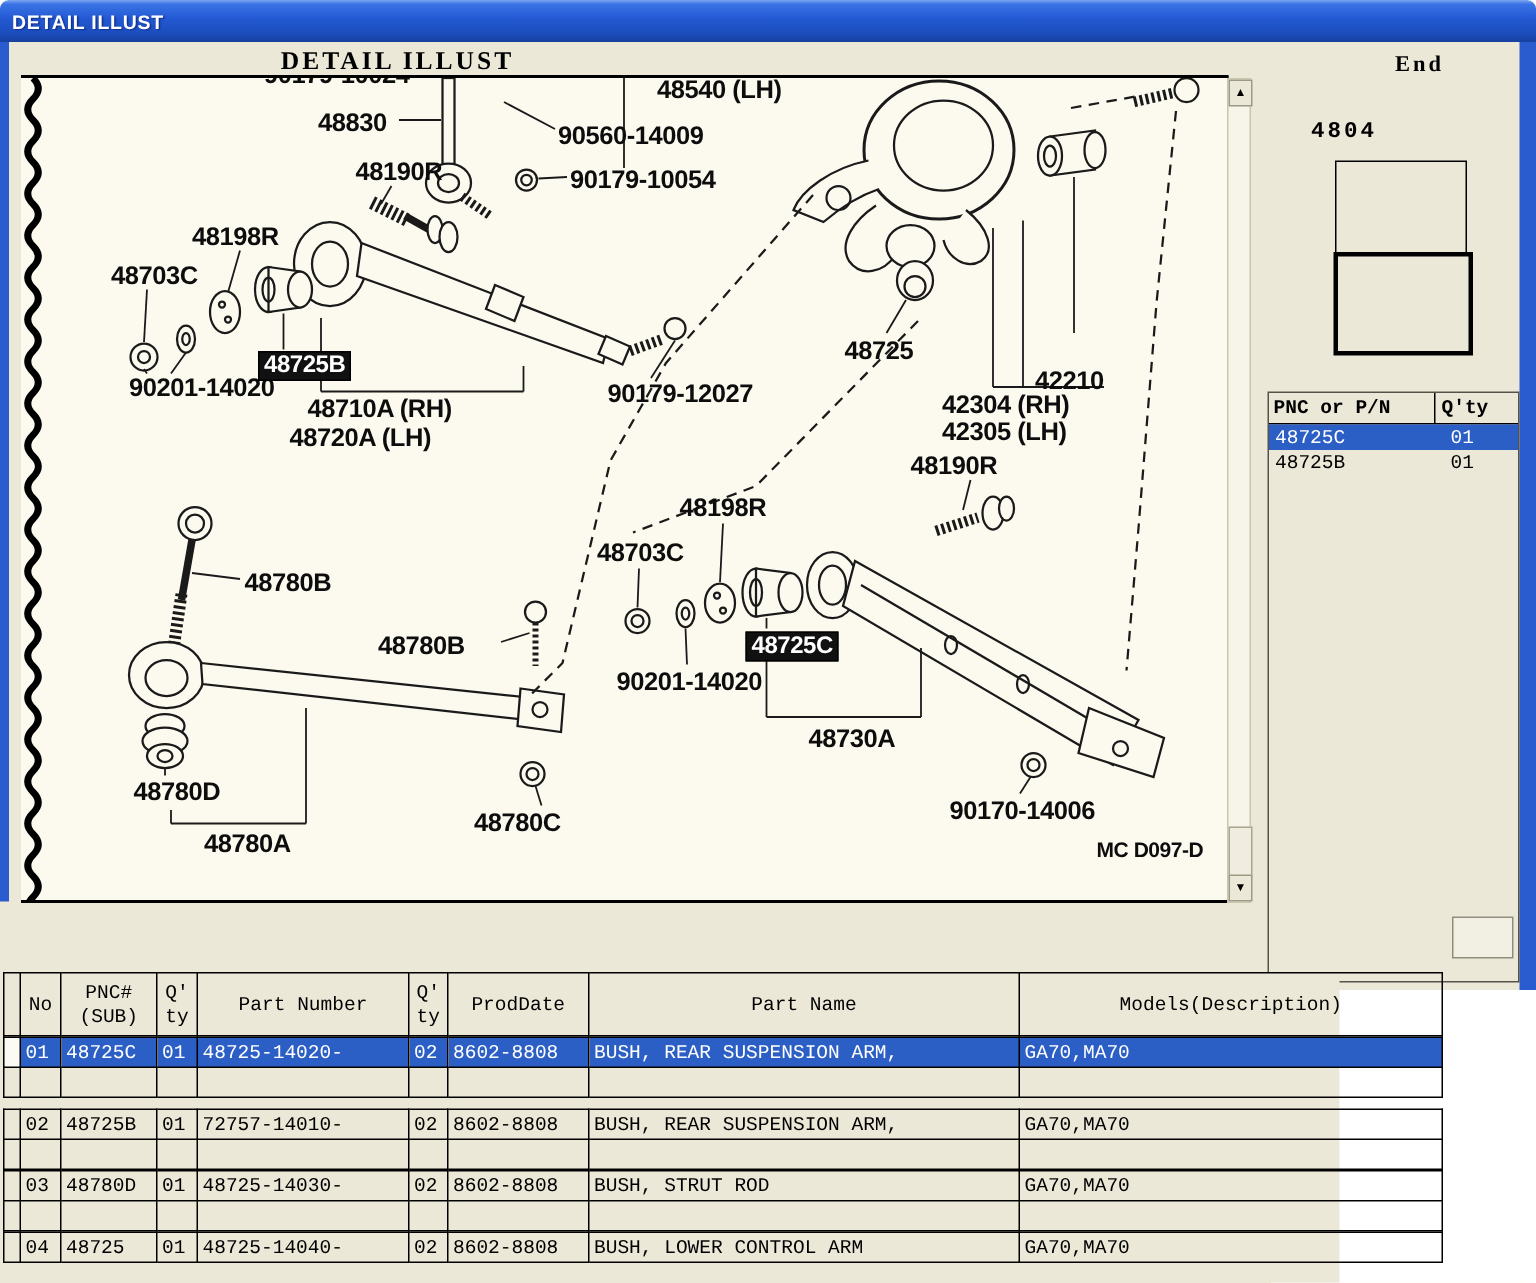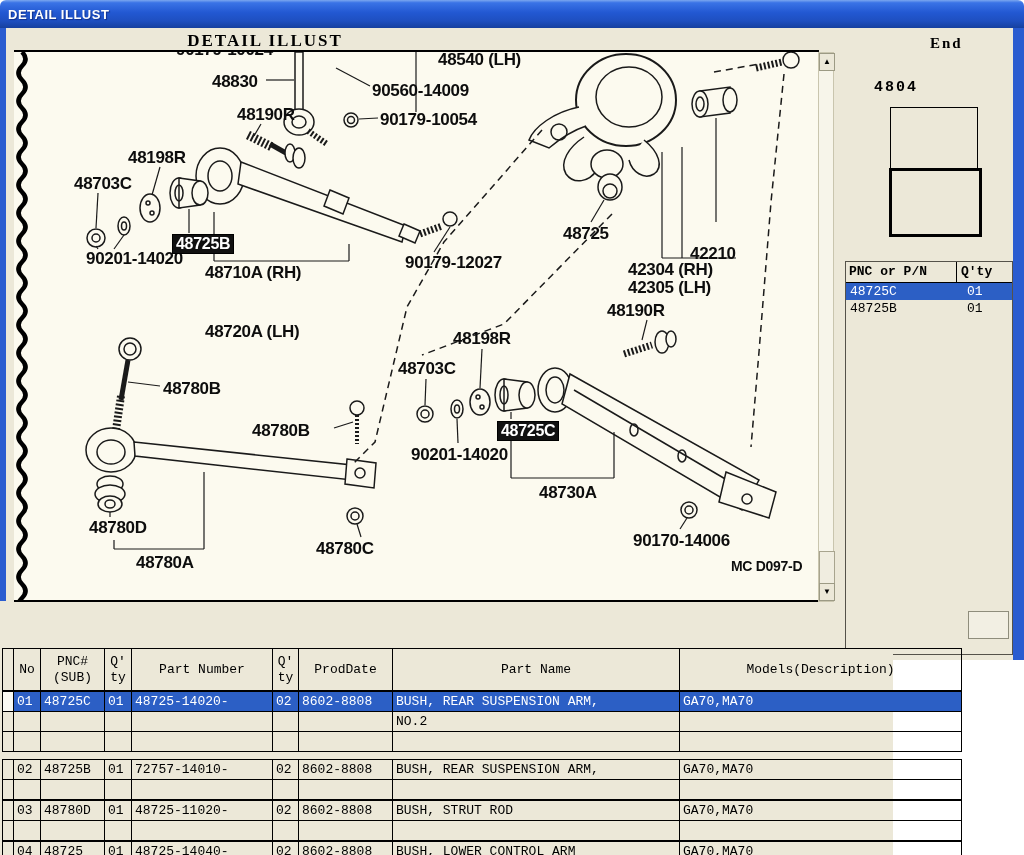--- a/index.html
+++ b/index.html
@@ -228,21 +228,21 @@
       <div class="dlabel" style="left: 198px; top: 20px;">48830</div>
       <div class="dlabel" style="left: 358px; top: 29px;">90560-14009</div>
       <div class="dlabel" style="left: 424px; top: -2px;">48540 (LH)</div>
       <div class="dlabel" style="left: 366px; top: 58px;">90179-10054</div>
       <div class="dlabel" style="left: 223px; top: 53px;">48190R</div>
       <div class="dlabel" style="left: 114px; top: 96px;">48198R</div>
       <div class="dlabel" style="left: 60px; top: 122px;">48703C</div>
       <div class="dlabel" style="left: 72px; top: 197px;">90201-14020</div>
       <div class="dlabel boxed" style="left: 158px; top: 182px;">48725B</div>
       <div class="dlabel" style="left: 191px; top: 211px;">48710A (RH)</div>
-      <div class="dlabel" style="left: 191px; top: 230px; margin-top: 40px;">48720A (LH)</div>
+      <div class="dlabel" style="left: 179px; top: 230px;">48720A (LH)</div>
       <div class="dlabel" style="left: 391px; top: 201px;">90179-12027</div>
       <div class="dlabel" style="left: 549px; top: 172px;">48725</div>
       <div class="dlabel" style="left: 676px; top: 172px; margin-top: 20px;">42210</div>
       <div class="dlabel" style="left: 614px; top: 208px;">42304 (RH)</div>
       <div class="dlabel" style="left: 614px; top: 226px;">42305 (LH)</div>
       <div class="dlabel" style="left: 593px; top: 249px;">48190R</div>
       <div class="dlabel" style="left: 439px; top: 277px;">48198R</div>
       <div class="dlabel" style="left: 384px; top: 307px;">48703C</div>
       <div class="dlabel" style="left: 397px; top: 393px;">90201-14020</div>
       <div class="dlabel boxed" style="left: 483px; top: 369px;">48725C</div>
@@ -338,31 +338,20 @@
       <td>01</td>
       <td>48725C</td>
       <td>01</td>
       <td>48725-14020-</td>
       <td>02</td>
       <td>8602-8808</td>
       <td>BUSH, REAR SUSPENSION ARM,</td>
       <td>GA70,MA70</td>
     </tr>
     <tr>
-      <td class="selcol"></td>
-          <td></td>
-          <td></td>
-          <td></td>
-          <td></td>
-          <td></td>
-          <td></td>
-      <td>NO.2</td>
-          <td></td>
-    </tr>
-    <tr>
       <td class="selcol" style="height:15px"></td>
           <td></td>
           <td></td>
           <td></td>
           <td></td>
           <td></td>
           <td></td>
           <td></td>
           <td></td>
     </tr>
@@ -418,21 +407,21 @@
         <col style="width:94px">
         <col style="width:287px">
         <col style="width:282px">
       </colgroup>
     <tbody>
         <tr>
       <td class="selcol"></td>
       <td>03</td>
       <td>48780D</td>
       <td>01</td>
-      <td>48725-11020-</td>
+      <td>48725-14030-</td>
       <td>02</td>
       <td>8602-8808</td>
       <td>BUSH, STRUT ROD</td>
       <td>GA70,MA70</td>
     </tr>
     <tr>
       <td class="selcol"></td>
           <td></td>
           <td></td>
           <td></td>

